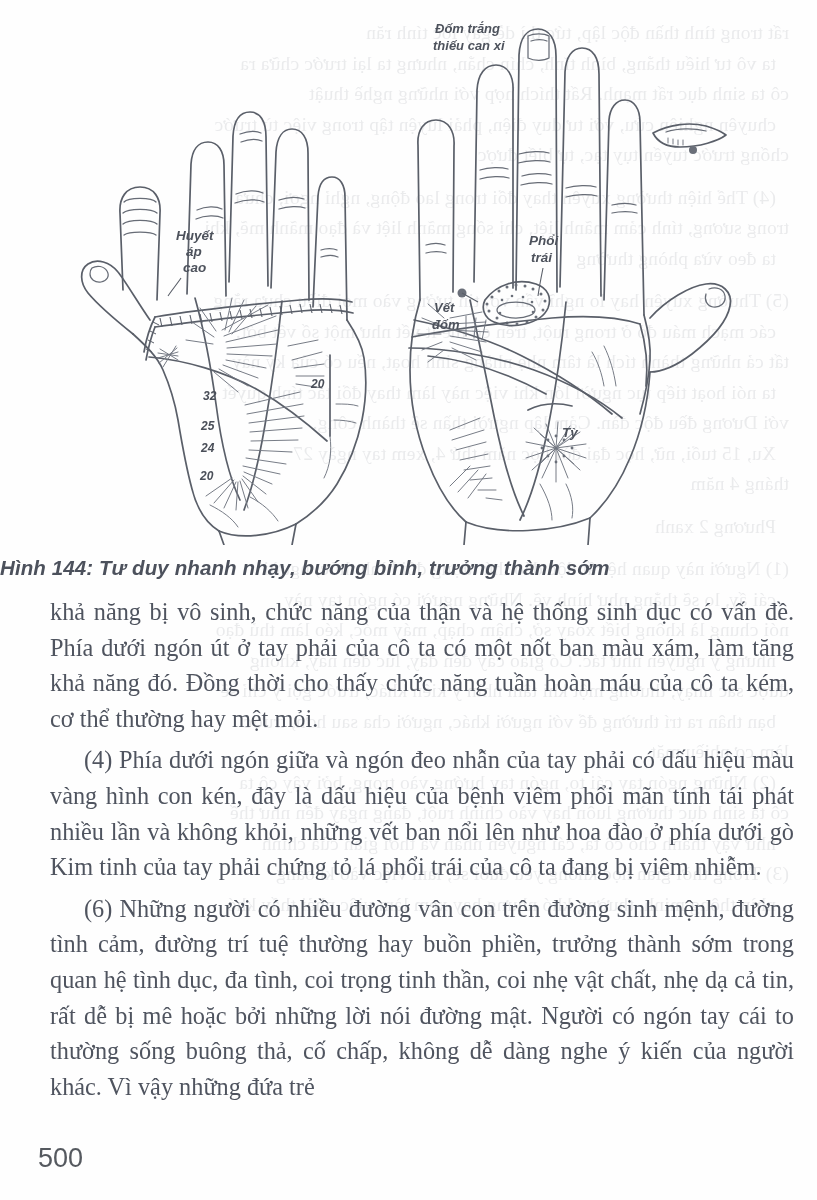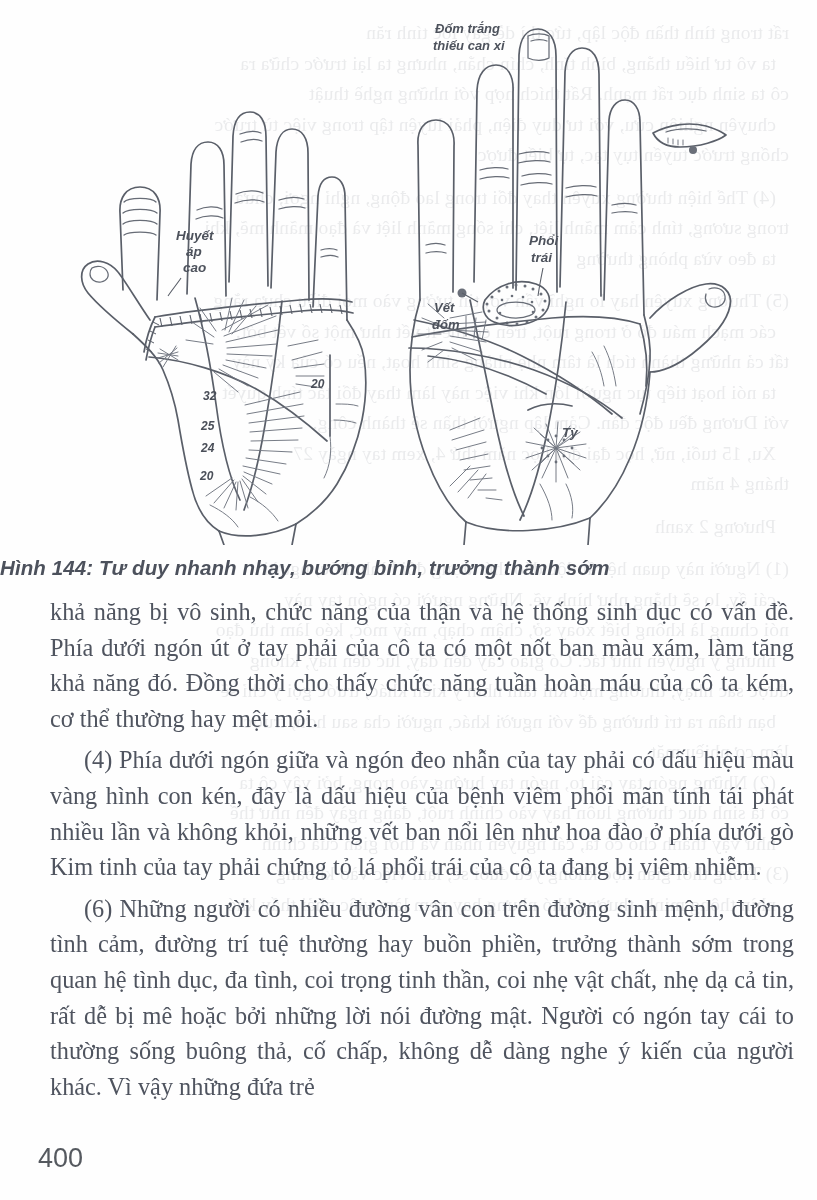--- a/index.html
+++ b/index.html
@@ -470,15 +470,15 @@
   </div>
 
   <div class="caption">Hình 144: Tư duy nhanh nhạy, bướng bỉnh, trưởng thành sớm</div>
 
   <div class="body-text">
     <p class="para first">khả năng bị vô sinh, chức năng của thận và hệ thống sinh dục có vấn đề. Phía dưới ngón út ở tay phải của cô ta có một nốt ban màu xám, làm tăng khả năng đó. Đồng thời cho thấy chức năng tuần hoàn máu của cô ta kém, cơ thể thường hay mệt mỏi.</p>
     <p class="para indent">(4) Phía dưới ngón giữa và ngón đeo nhẫn của tay phải có dấu hiệu màu vàng hình con kén, đây là dấu hiệu của bệnh viêm phổi mãn tính tái phát nhiều lần và không khỏi, những vết ban nổi lên như hoa đào ở phía dưới gò Kim tinh của tay phải chứng tỏ lá phổi trái của cô ta đang bị viêm nhiễm.</p>
     <p class="para indent">(6) Những người có nhiều đường vân con trên đường sinh mệnh, đường tình cảm, đường trí tuệ thường hay buồn phiền, trưởng thành sớm trong quan hệ tình dục, đa tình, coi trọng tinh thần, coi nhẹ vật chất, nhẹ dạ cả tin, rất dễ bị mê hoặc bởi những lời nói đường mật. Người có ngón tay cái to thường sống buông thả, cố chấp, không dễ dàng nghe ý kiến của người khác. Vì vậy những đứa trẻ</p>
   </div>
 
-  <div class="page-number">400</div>
+  <div class="page-number">500</div>
 
 </div>
 
 </body></html>

